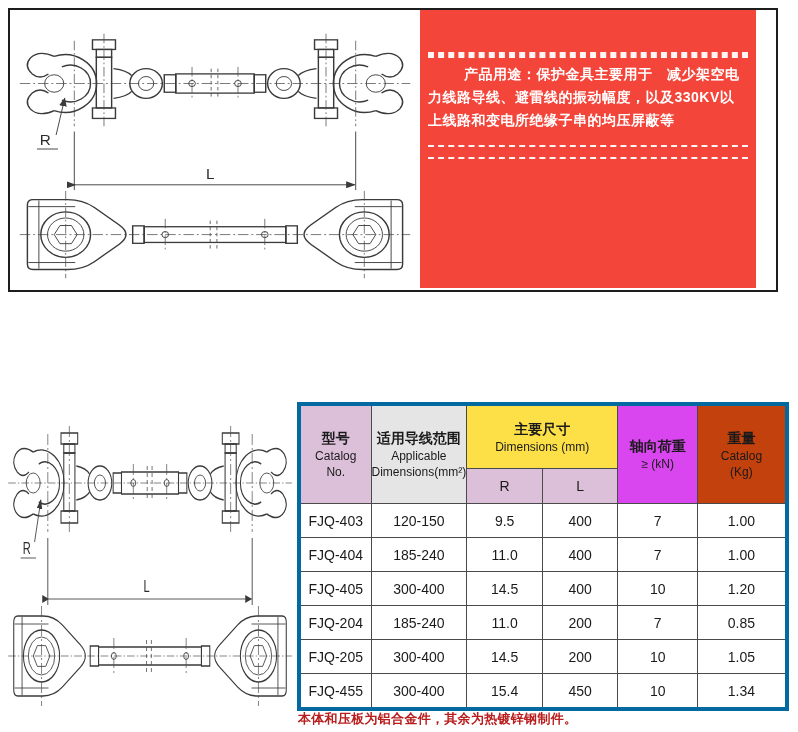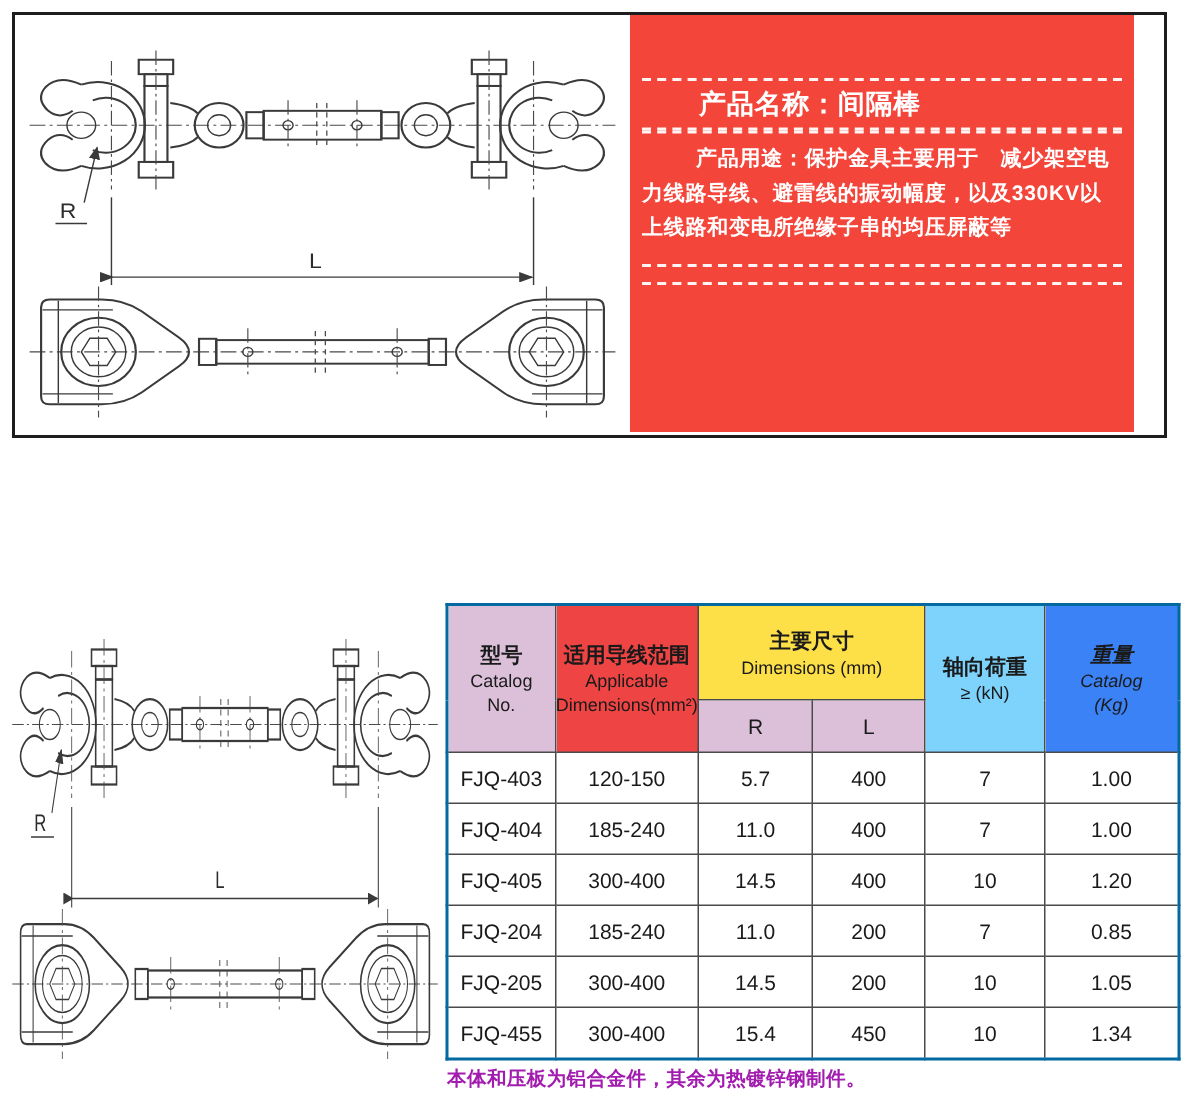--- a/index.html
+++ b/index.html
@@ -30,37 +30,37 @@
   .info-usage{
     margin:5px 0 0 0;font-size:14px;font-weight:bold;line-height:23px;
     text-indent:36px;letter-spacing:.5px;
   }
   .dash-bottom1{margin-top:13px;}
   .dash-bottom2{margin-top:10px;}
 
   
   table.spec{
     position:absolute;left:297px;top:402px;border-collapse:collapse;
-    table-layout:fixed;border:2px solid #0369a1;
+    table-layout:fixed;border:4px solid #0369a1;
   }
   table.spec th,table.spec td{
     border:1px solid #4a4a4a;text-align:center;vertical-align:middle;
     padding:0;overflow:hidden;
   }
   table.spec th{font-weight:normal;}
   th .zh{font-size:14px;font-weight:bold;line-height:19px;}
   th .en{font-size:12px;font-weight:normal;line-height:16px;}
   th .sub{font-size:14px;font-weight:normal;}
   tr.hdr-main th{height:62px;}
   tr.hdr-sub th{height:34px;}
   tr.data td{height:33px;font-size:14px;}
 
   .footnote{
     position:absolute;left:298px;top:710px;font-size:13px;font-weight:bold;
-    color:#a21caf;letter-spacing:.3px;
+    color:#b91c1c;letter-spacing:.3px;
   }
 
   
   .ln{stroke:#3a3a3a;fill:none;stroke-width:1.5;}
   .thin{stroke:#3a3a3a;fill:none;stroke-width:1;}
   .cl{stroke:#4a4a4a;fill:none;stroke-width:.8;stroke-dasharray:11 3 2 3;}
   .brk{stroke:#4a4a4a;fill:none;stroke-width:.9;stroke-dasharray:4 3;}
   .dim{stroke:#3a3a3a;fill:none;stroke-width:1;}
   .svgtxt{fill:#2c2c2c;stroke:none;font-size:16px;font-family:"Liberation Sans","DejaVu Sans",sans-serif;}
 </style>
@@ -156,21 +156,20 @@
 
   <div class="top-frame"></div>
   <div class="drawing-svg top">
     <svg viewBox="0 0 420 300" preserveAspectRatio="none">
         <use href="#spacer-drawing"></use>
       </svg>
   </div>
 
   <div class="info-box" style="background-color: rgb(243, 69, 58);">
     <hr class="info-dash">
-    <div class="info-row">产品名称：间隔棒</div>
     <hr class="info-dash">
     <hr class="info-dash">
     <p class="info-usage">产品用途：保护金具主要用于　减少架空电力线路导线、避雷线的振动幅度，以及330KV以上线路和变电所绝缘子串的均压屏蔽等</p>
     <hr class="info-dash dash-bottom1">
     <hr class="info-dash dash-bottom2">
   </div>
 
   <div class="drawing-svg bottom">
     <svg viewBox="0 0 420 300" preserveAspectRatio="none">
         <use href="#spacer-drawing"></use>
@@ -186,53 +185,53 @@
         <col style="width:80px">
         <col style="width:89px">
     </colgroup>
     <thead>
       <tr class="hdr-main">
         <th rowspan="2" style="background-color: rgb(220, 192, 218);">
           <div class="zh">型号</div>
           <div class="en">Catalog</div>
           <div class="en">No.</div>
         </th>
-        <th rowspan="2" style="background-color: #ef4444;">
+        <th rowspan="2" style="background-color: #e5e5e5;">
           <div class="zh">适用导线范围</div>
           <div class="en">Applicable</div>
           <div class="en">Dimensions(mm²)</div>
         </th>
         <th colspan="2" style="background-color: #fde047;">
           <div class="zh">主要尺寸</div>
           <div class="en">Dimensions (mm)</div>
         </th>
-        <th rowspan="2" style="background-color: #7dd3fc;">
+        <th rowspan="2" style="background-color: #d946ef;">
           <div class="zh">轴向荷重</div>
           <div class="en">≥ (kN)</div>
         </th>
-        <th rowspan="2" style="background-color: #3b82f6; font-style: italic;">
+        <th rowspan="2" style="background-color: #c2410c;">
           <div class="zh">重量</div>
           <div class="en">Catalog</div>
           <div class="en">(Kg)</div>
         </th>
       </tr>
       <tr class="hdr-sub">
         <th style="background-color: rgb(220, 192, 218);">
           <div class="sub">R</div>
         </th>
         <th style="background-color: rgb(220, 192, 218);">
           <div class="sub">L</div>
         </th>
       </tr>
     </thead>
     <tbody>
       <tr class="data">
         <td>FJQ-403</td>
         <td>120-150</td>
-        <td>5.7</td>
+        <td>9.5</td>
         <td>400</td>
         <td>7</td>
         <td>1.00</td>
       </tr>
       <tr class="data">
         <td>FJQ-404</td>
         <td>185-240</td>
         <td>11.0</td>
         <td>400</td>
         <td>7</td>

